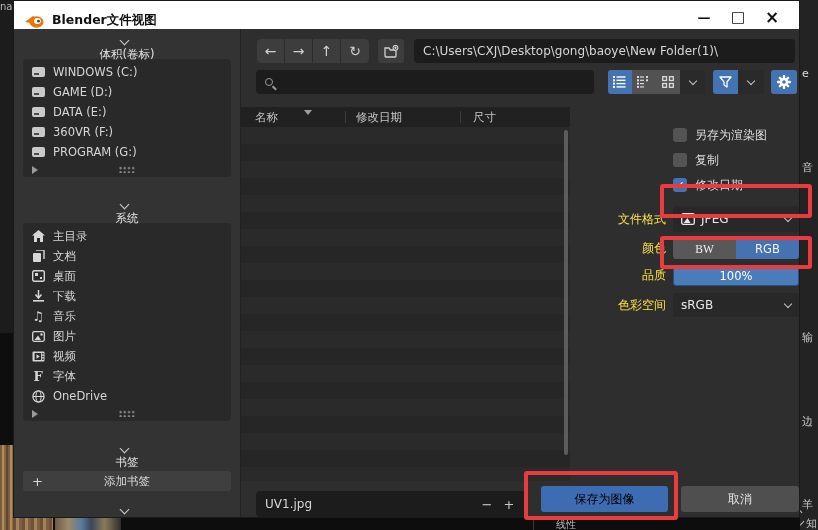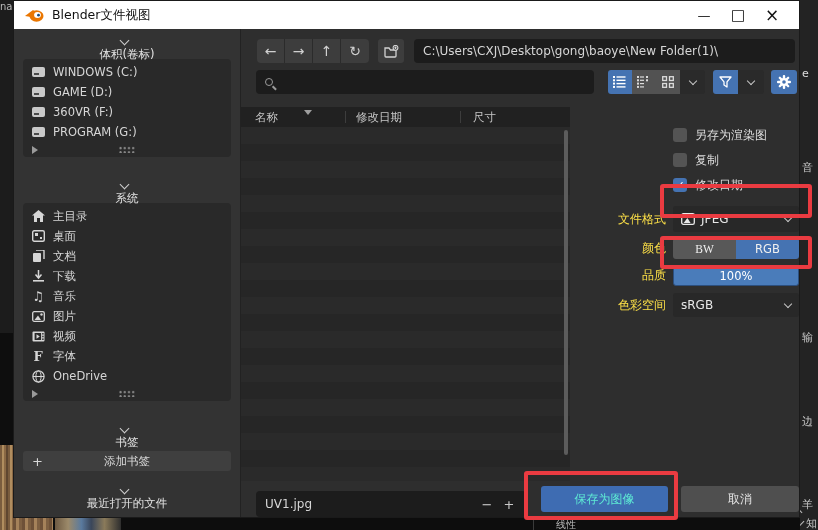--- a/index.html
+++ b/index.html
@@ -19,21 +19,21 @@
   .bg-bottom .wood2 { position:absolute; left:0; top:0; width:40px; height:12px;
     background:repeating-linear-gradient(90deg,#6e5138 0 3px,#a5825a 3px 6px,#7d5f41 6px 9px); }
   .bg-bottom .photo { position:absolute; left:42px; top:0; width:66px; height:12px;
     background:linear-gradient(90deg,#6e5a43,#9c8a6a 20%,#5a7a9e 40%,#3a465a 55%,#8a7a5a 75%,#2e2e2e); }
   .bg-bottom .vline { position:absolute; left:520px; top:0; width:1px; height:12px; background:#3a3a3a; }
   .bg-bottom .lin-label { position:absolute; left:543px; top:0px; color:#bbbbbb; font-size:10px; }
 
   
   .dialog { position:absolute; left:13px; top:0; width:787px; height:518px; background:#2e2e2e;
     border:1px solid #1a1a1a; display:flex; flex-direction:column; }
-  .titlebar { height:28px; background:#ffffff; display:flex; align-items:center; flex:0 0 28px; }
+  .titlebar { height:28px; background:#ffffff; display:flex; align-items:flex-end; flex:0 0 28px;font-weight:bold; }
   .titlebar .title { color:#111; font-size:12.5px; margin-left:7px; }
   .winbtns { margin-left:auto; display:flex; align-items:center; margin-right:10px; }
   .winbtn { width:34px; height:24px; display:flex; align-items:center; justify-content:center;
     color:#111; font-size:13px; cursor:default; }
 
   .dlg-body { flex:1; display:flex; min-height:0; }
 
   
   .sidebar { width:227px; background:#333333; border-right:1px solid #222; padding:8px 9px 0 9px; overflow:hidden; }
   .sec-head { height:18px; display:flex; align-items:center; color:#e2e2e2; font-size:11.5px;flex-direction:column; }
@@ -118,21 +118,21 @@
   .slider { height:21px; background:#4a7cba; border:1px solid #2c4f7e; border-radius:3px; display:flex;
     align-items:center; justify-content:center; color:#fff; font-size:11.5px; }
   .row-format { margin-top:9px; } .row-color { margin-top:6px; } .row-quality { margin-top:6px; } .row-space { margin-top:7px; }
 
   
   .bottom-bar { flex:0 0 36px; display:flex; align-items:center; padding-left:15px; }
   .fn-field { width:270px; height:26px; position:relative; padding-right:56px;margin-top:10px; }
   .stepper { position:absolute; right:6px; top:0; height:26px; display:flex; align-items:center; }
   .stepbtn { width:22px; text-align:center; color:#c9c9c9; font-size:13px; }
   .btn { height:26px; border-radius:3px; display:flex; align-items:center; justify-content:center; font-size:12px; }
-  .btn-save { width:127px; margin-left:15px; background:#3e6cb2; color:#5eead4; }
+  .btn-save { width:127px; margin-left:15px; background:#3e6cb2; color:#000000; }
   .btn-cancel { width:118px; margin-left:13px; background:#4f4f4f; color:#e4e4e4; }
 
   
   .annot { position:absolute; border:4px solid #ea3b41; border-radius:3px; z-index:60; pointer-events:none; }
   .annot-format { left:660px; top:184px; width:152px; height:34px; }
   .annot-quality { left:660px; top:236px; width:152px; height:33px; }
   .annot-save { left:524px; top:471px; width:154px; height:49px; }
 
   .bg-right .caret-up { width:7px; height:7px; border-left:1.6px solid #bdbdbd; border-top:1.6px solid #bdbdbd;
     transform:rotate(45deg); position:absolute; left:-6px; top:509px; }
@@ -202,20 +202,26 @@
           <div class="sb-item">
             <span class="sb-ico">
                 <span class="ico-drive"></span>
               </span>
             <span>GAME (D:)</span>
           </div>
           <div class="sb-item">
             <span class="sb-ico">
                 <span class="ico-drive"></span>
               </span>
+            <span>DATA (E:)</span>
+          </div>
+          <div class="sb-item">
+            <span class="sb-ico">
+                <span class="ico-drive"></span>
+              </span>
             <span>360VR (F:)</span>
           </div>
           <div class="sb-item">
             <span class="sb-ico">
                 <span class="ico-drive"></span>
               </span>
             <span>PROGRAM (G:)</span>
           </div>
           <div class="box-foot">
             <span class="tri-right"></span>
@@ -233,35 +239,35 @@
             <span class="sb-ico">
               <svg class="mini" width="13" height="12" viewBox="0 0 13 12">
                   <path d="M6.5 0 L13 5.5 H11 V12 H8 V8 H5 V12 H2 V5.5 H0 Z" fill="#d6d6d6"></path>
                 </svg>
             </span>
             <span>主目录</span>
           </div>
           <div class="sb-item">
             <span class="sb-ico">
               <svg class="mini" width="13" height="12" viewBox="0 0 13 12">
+                  <rect x="1" y="3" width="8" height="9" rx="1" fill="#d6d6d6"></rect>
+                  <path d="M4 0 h7 a1 1 0 0 1 1 1 v8" fill="none" stroke="#d6d6d6" stroke-width="1.4"></path>
+                </svg>
+            </span>
+            <span>文档</span>
+          </div>
+          <div class="sb-item">
+            <span class="sb-ico">
+              <svg class="mini" width="13" height="12" viewBox="0 0 13 12">
                   <rect x="0.7" y="0.7" width="11.6" height="10.6" rx="1.5" fill="none" stroke="#d6d6d6" stroke-width="1.4"></rect>
                   <rect x="3" y="3" width="3" height="3" fill="#d6d6d6"></rect>
                   <rect x="8" y="7" width="2" height="2" fill="#d6d6d6"></rect>
                 </svg>
             </span>
             <span>桌面</span>
-          </div>
-          <div class="sb-item">
-            <span class="sb-ico">
-              <svg class="mini" width="13" height="12" viewBox="0 0 13 12">
-                  <rect x="1" y="3" width="8" height="9" rx="1" fill="#d6d6d6"></rect>
-                  <path d="M4 0 h7 a1 1 0 0 1 1 1 v8" fill="none" stroke="#d6d6d6" stroke-width="1.4"></path>
-                </svg>
-            </span>
-            <span>文档</span>
           </div>
           <div class="sb-item">
             <span class="sb-ico">
               <svg class="mini" width="13" height="12" viewBox="0 0 13 12">
                   <path d="M6.5 0 V7 M3.5 4.5 L6.5 8 L9.5 4.5" fill="none" stroke="#d6d6d6" stroke-width="1.5"></path>
                   <rect x="1" y="10" width="11" height="1.6" fill="#d6d6d6"></rect>
                 </svg>
             </span>
             <span>下载</span>
           </div>

